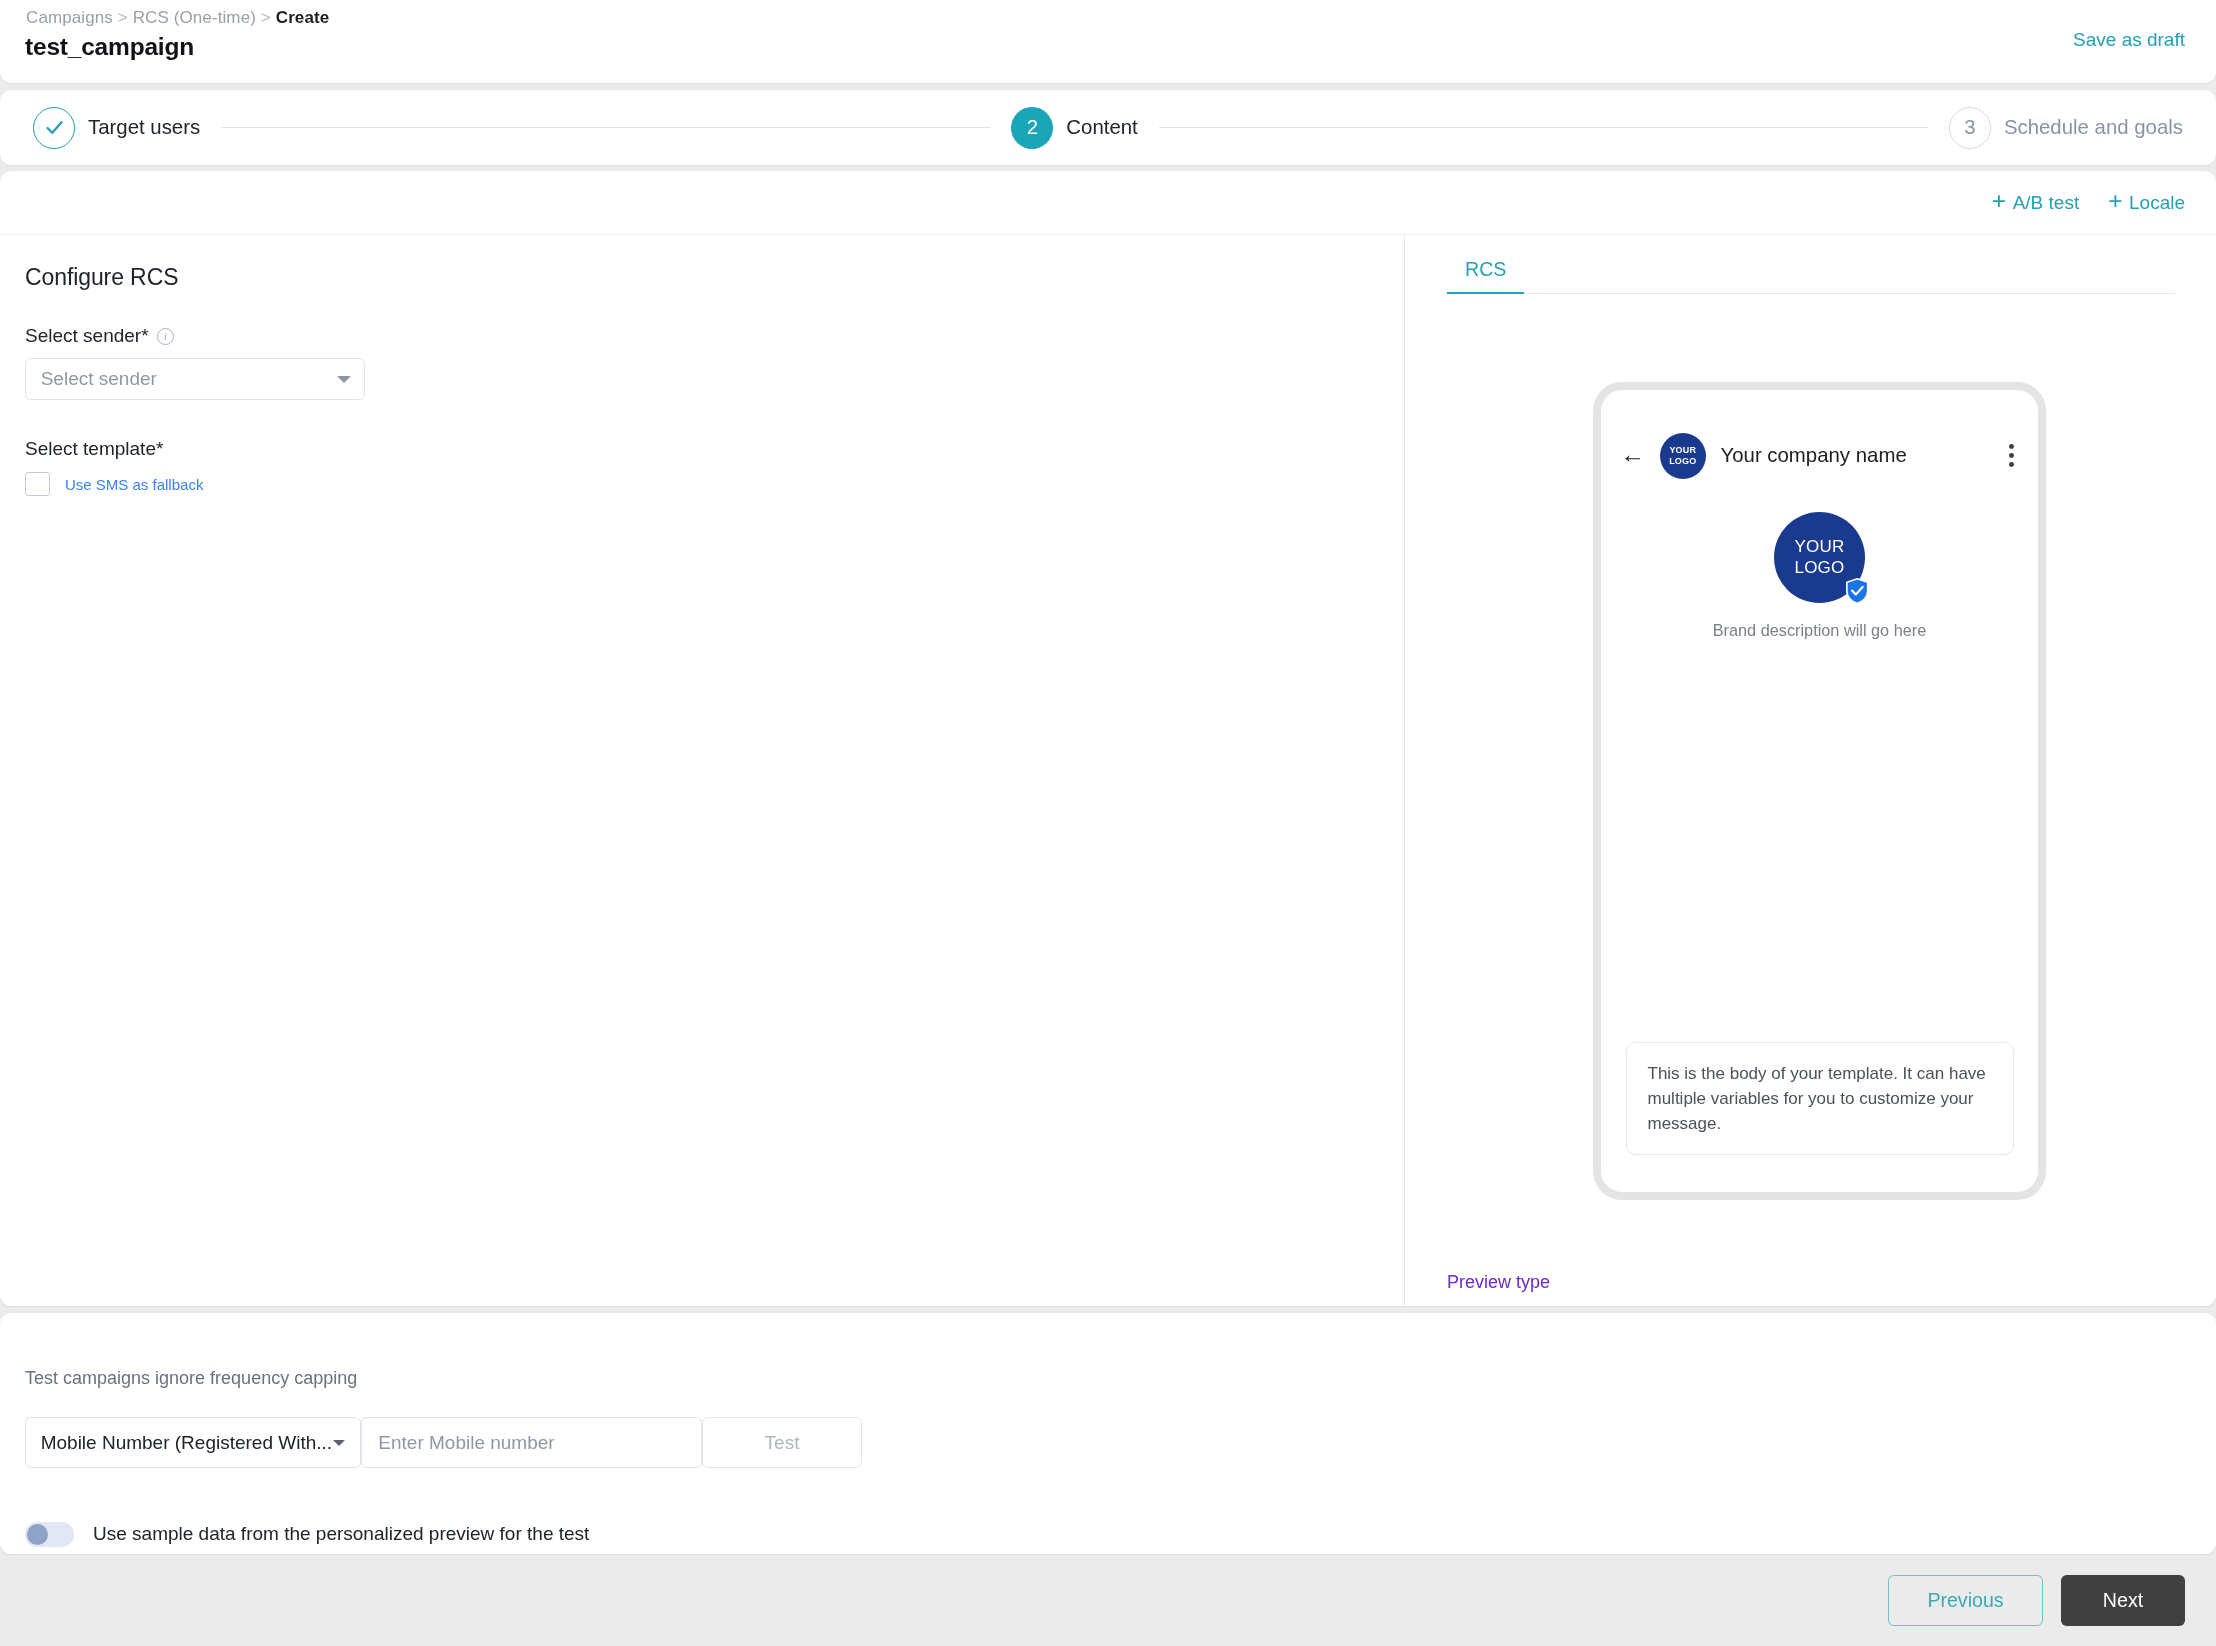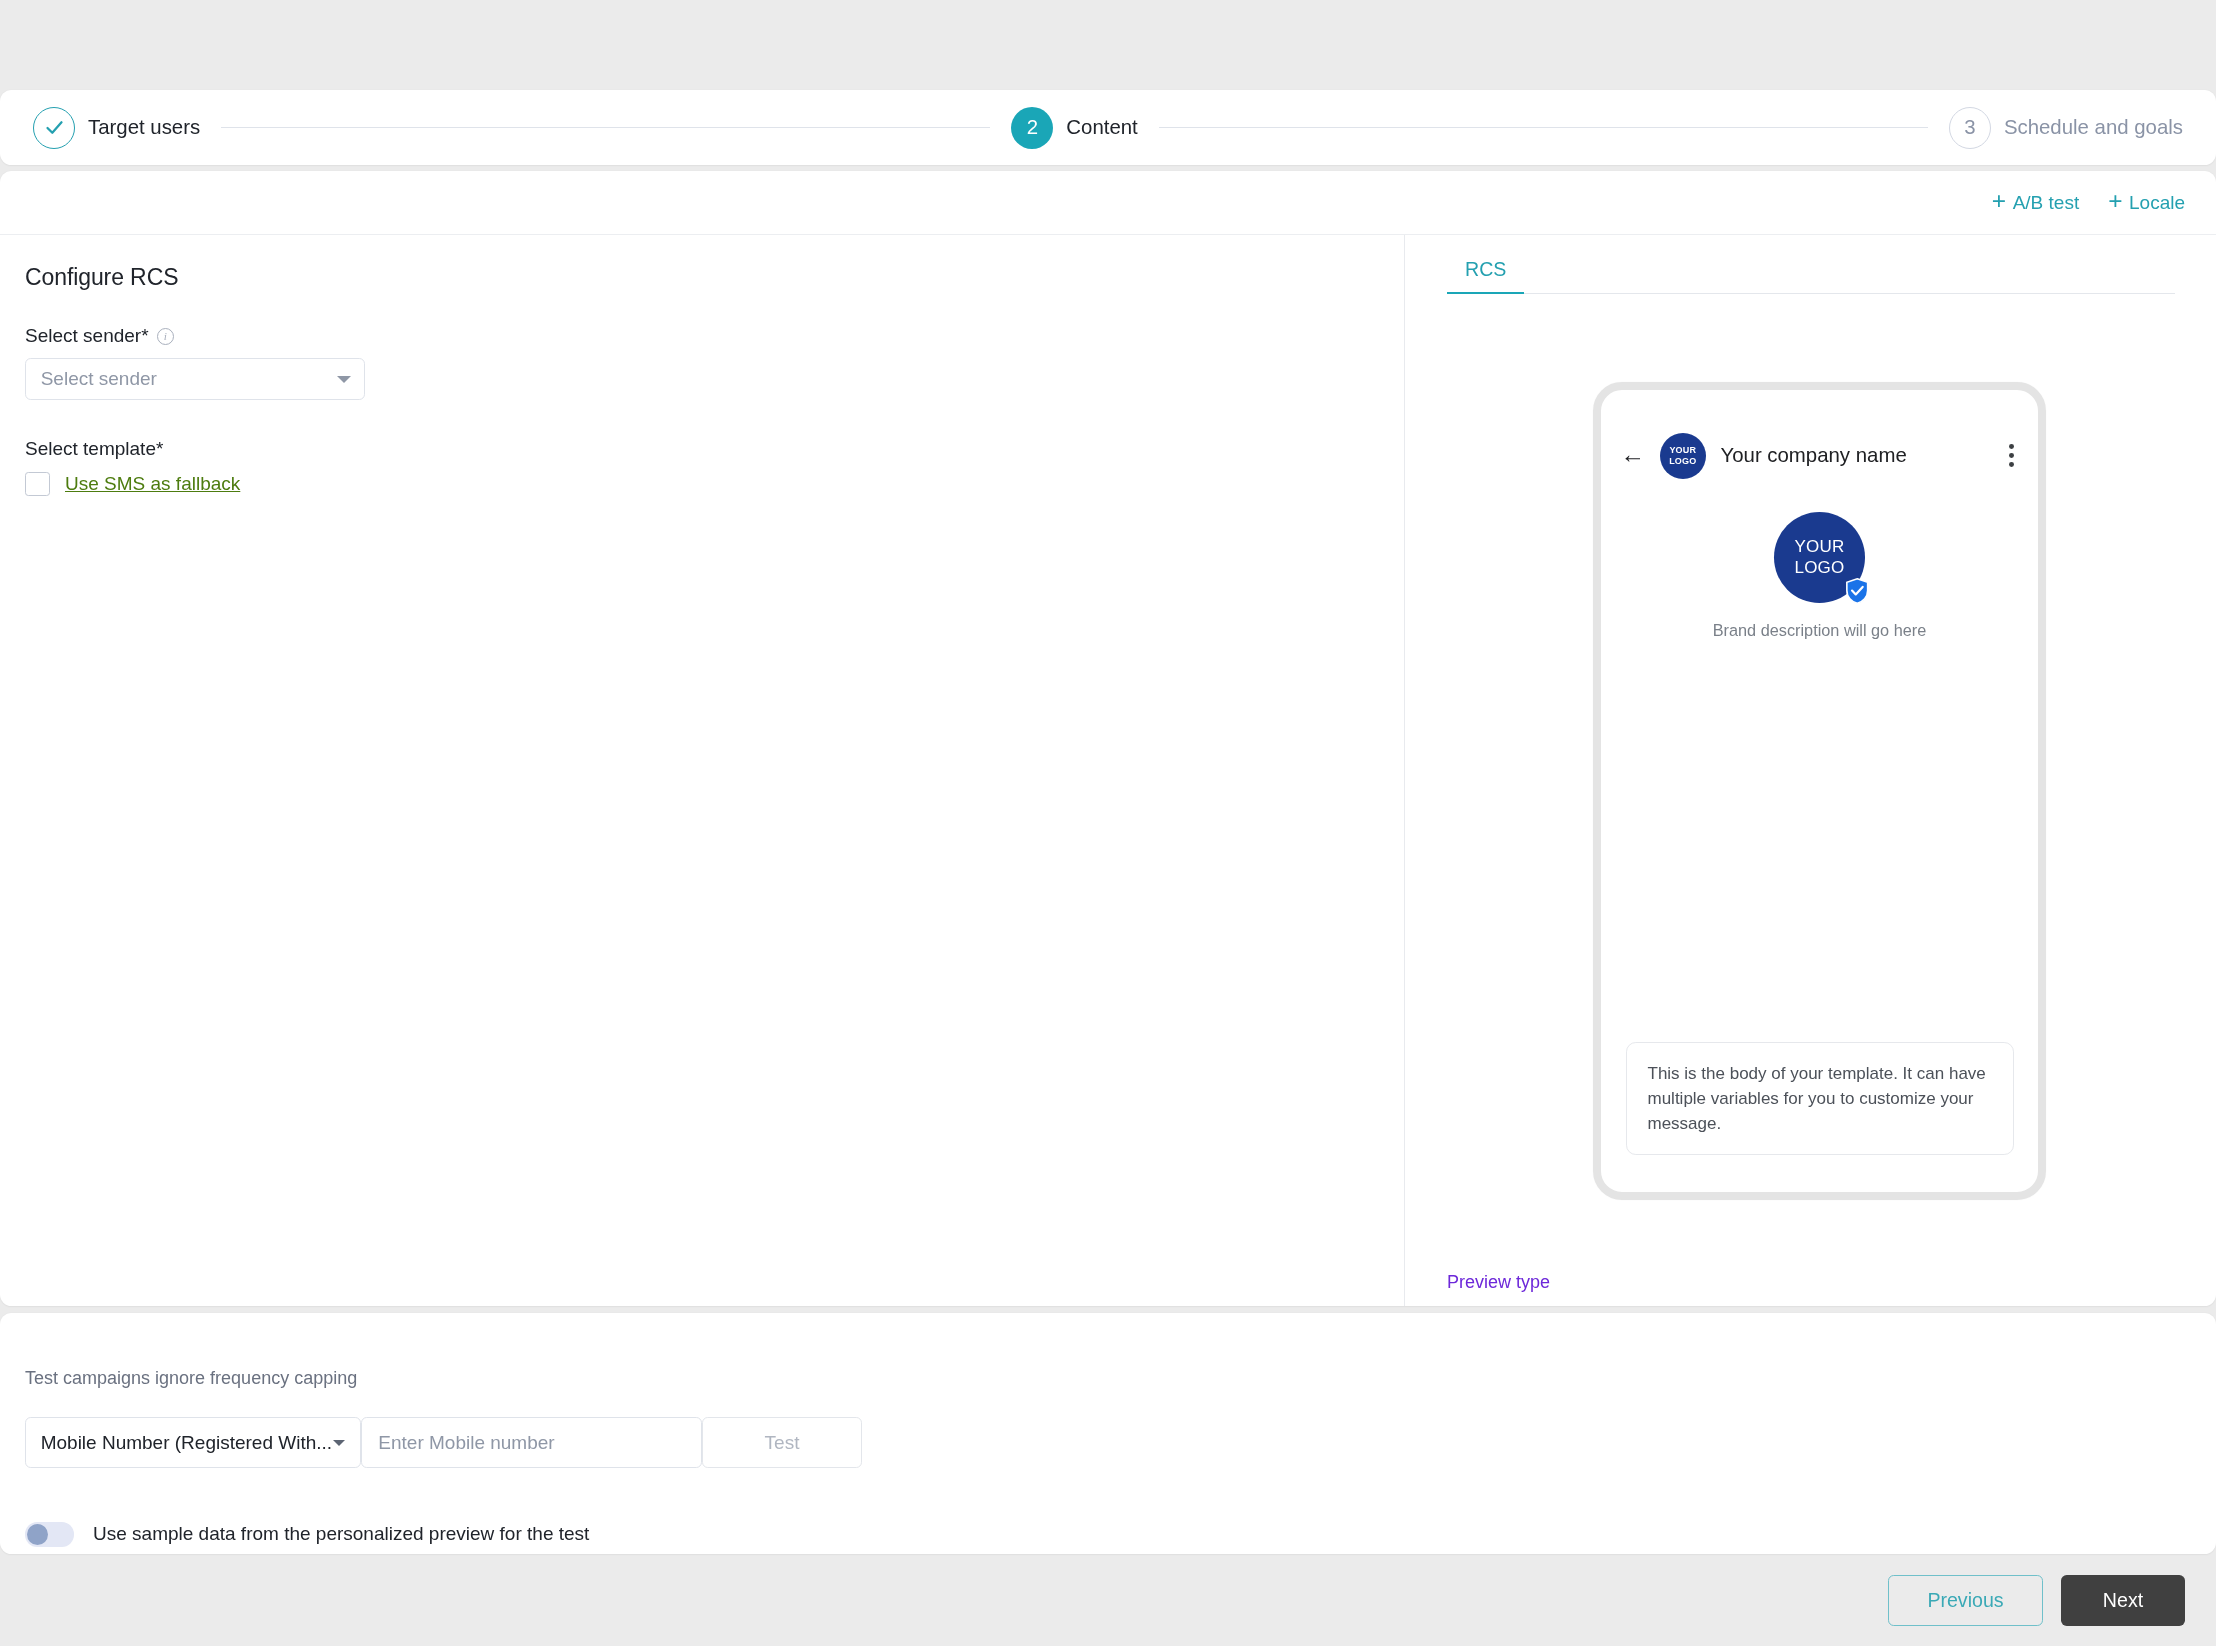--- a/index.html
+++ b/index.html
@@ -228,21 +228,21 @@
     margin-top: 1.6px;
     cursor: pointer;
   }
   .checkbox-box {
     width: 24.5px; height: 24.5px;
     border: 1.6px solid #c3c9d4;
     border-radius: 3.3px;
     background: #ffffff;
     flex: 0 0 auto;
   }
-  .checkbox-label { font-size: 19px; color: #4d7c0f; text-decoration: underline; }
+  .checkbox-label { font-size: 15px; color: #3b82f6; }
 
   
   .preview-panel {
     position: absolute;
     left: 1405px; top: 64px;
     width: 811px;
     height: 1071px;
   }
   .preview-tabs {
     position: absolute;
@@ -501,20 +501,27 @@
     font-size: 19.6px;
     font-family: "Liberation Sans", sans-serif;
     cursor: pointer;
   }
 </style>
 </head>
 <body>
 
 <div class="page">
 
+  <div class="header-card">
+    <div class="breadcrumb">
+      <span class="crumb">Campaigns</span><span class="sep">&gt;</span><span class="crumb">RCS (One-time)</span><span class="sep">&gt;</span><span class="crumb-active">Create</span>
+    </div>
+    <div class="campaign-title">test_campaign</div>
+    <div class="save-draft">Save as draft</div>
+  </div>
 
   <div class="stepper-card">
     <div class="stepper">
 
       <div class="step">
         <div class="step-bubble done">
           <svg viewBox="0 0 24 24" fill="none" stroke="#24a0b0" stroke-width="2.6" stroke-linecap="round" stroke-linejoin="round">
               <polyline points="4,12.5 9.5,18 20,6"></polyline>
             </svg>
         </div>

